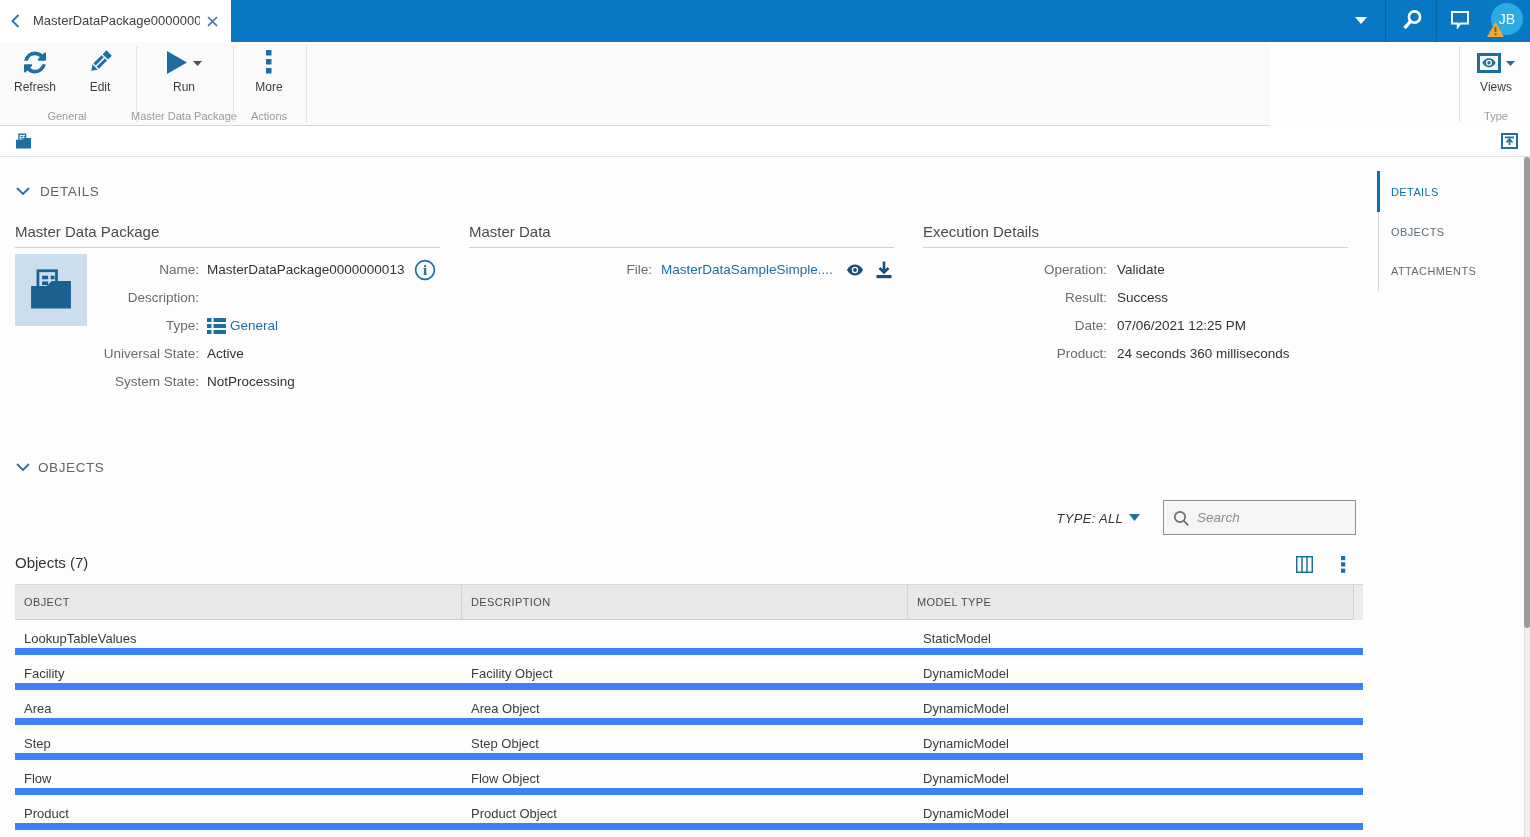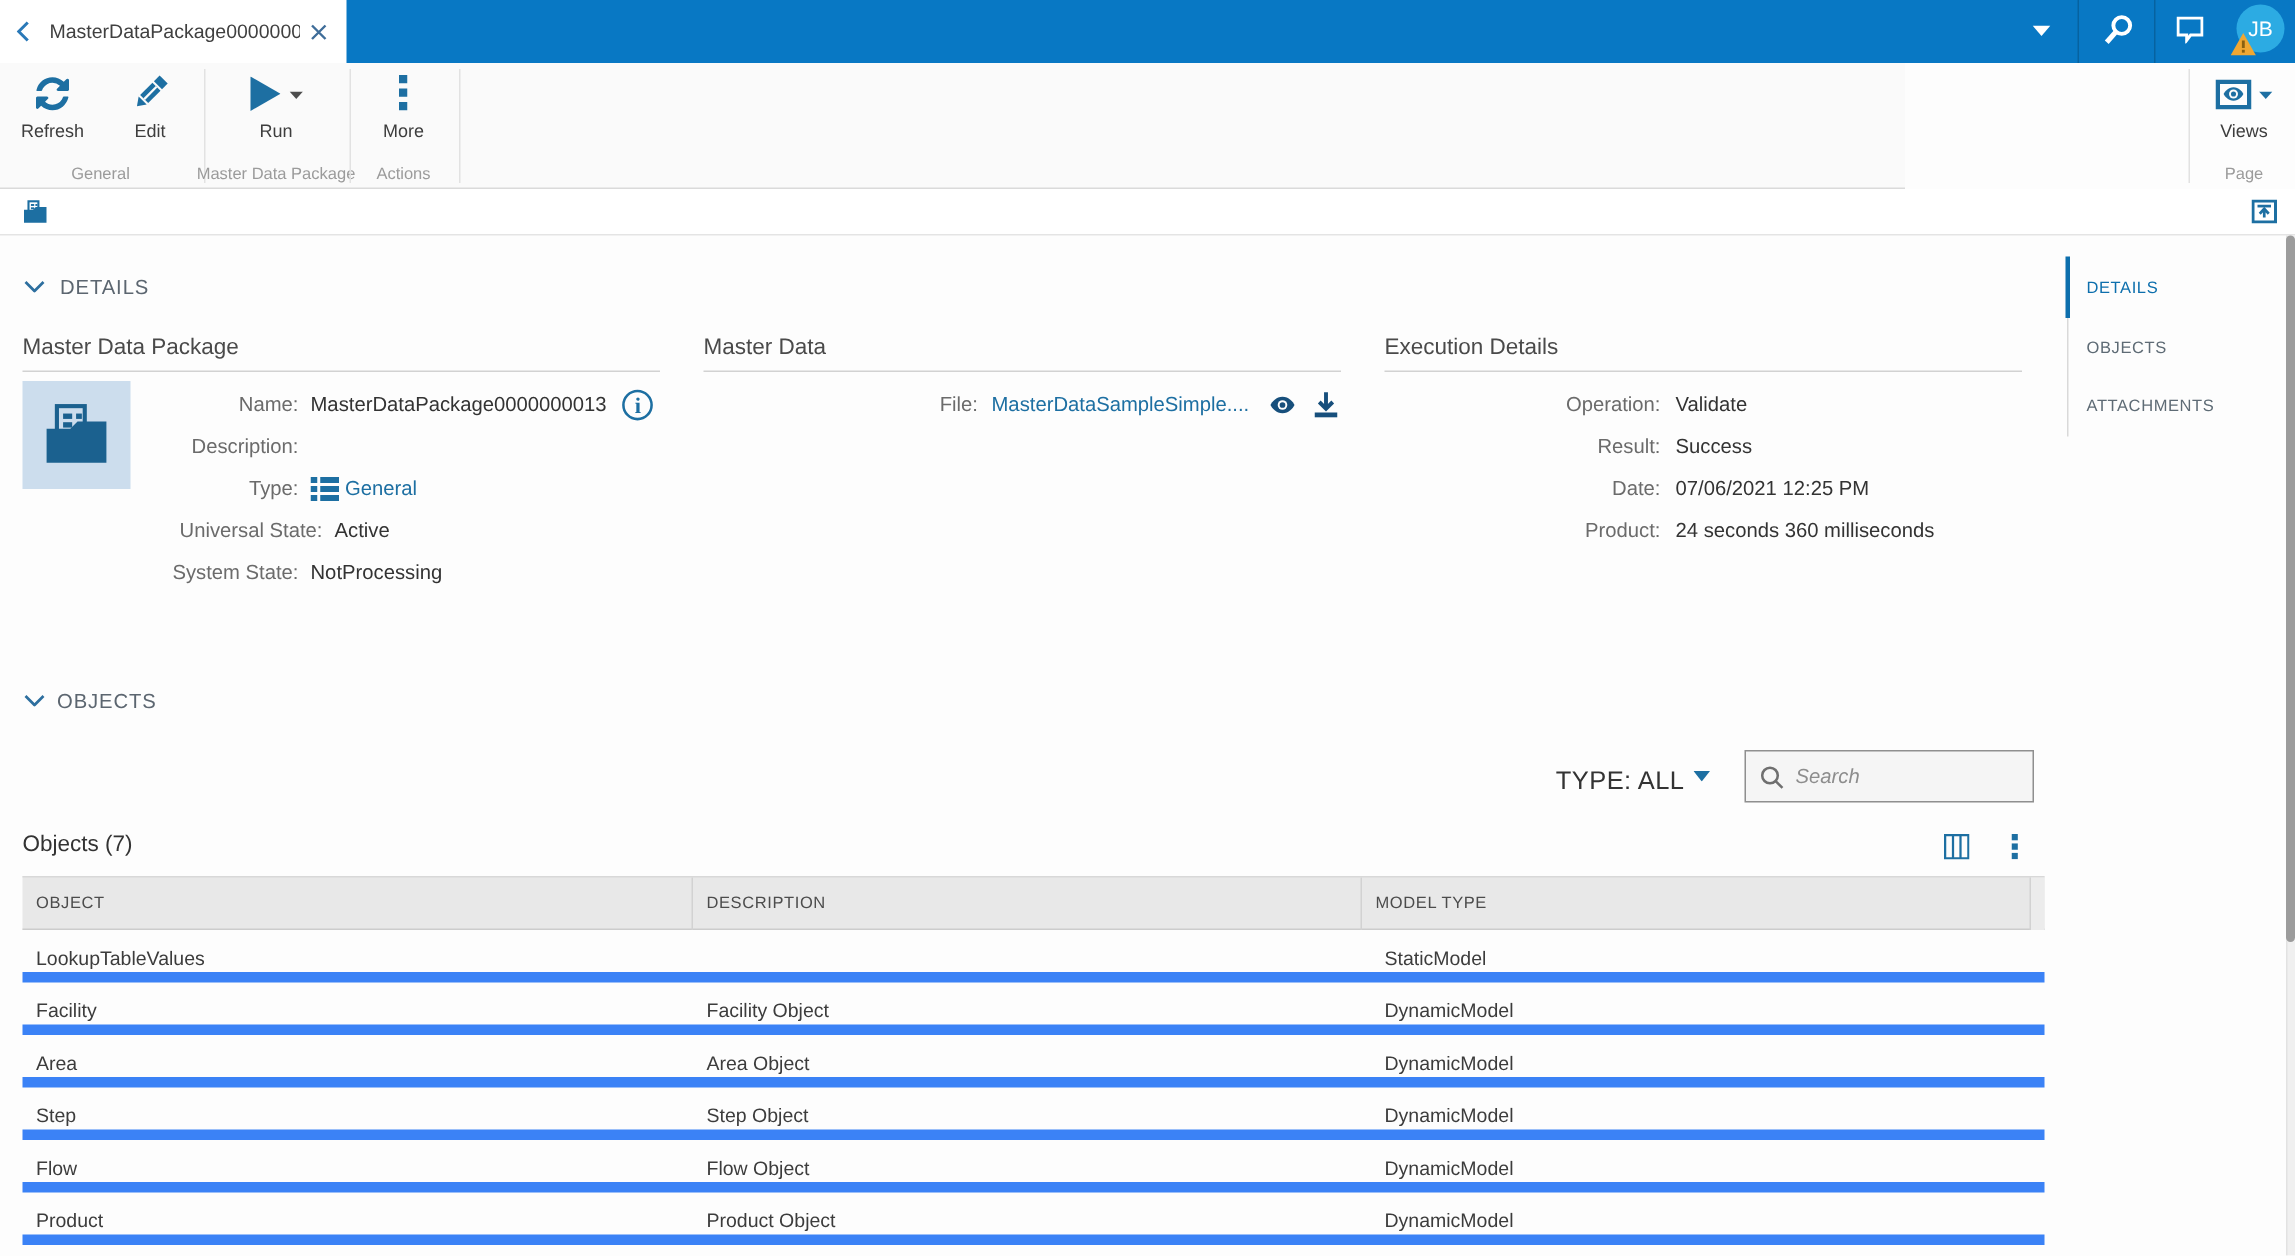--- a/index.html
+++ b/index.html
@@ -30,21 +30,21 @@
 .colline { position:absolute; height:1px; background:#d2d2d2; width:425px; }
 .frow { position:absolute; height:28px; line-height:28px; font-size:13.5px; white-space:nowrap; }
 .flabel { position:absolute; text-align:right; color:#6b6b6b; }
 .fvalue { position:absolute; color:#333; }
 a.link { color:#1d6fa2; text-decoration:none; }
 
 
 .rnav { position:absolute; font-size:11px; letter-spacing:0.4px; }
 
 
-#typeall { position:absolute; left:1070px; top:511px; font-size:17px; color:#333; letter-spacing:0.3px; }
+#typeall { position:absolute; left:1070px; top:511px; font-size:13px; color:#333; letter-spacing:0.3px;font-style:italic; }
 #searchbox { position:absolute; left:1163px; top:500px; width:193px; height:35px; background:#f5f5f5; border:1px solid #8f8f8f; }
 #searchbox .ph { position:absolute; left:33px; top:0; line-height:33px; font-style:italic; color:#8d8d8d; font-size:13.5px; }
 
 
 #thead { position:absolute; left:15px; top:584px; width:1348px; height:36px; background:#e8e8e8; border-top:1px solid #d8d8d8; border-bottom:1px solid #cccccc; }
 .th { position:absolute; top:0; height:35px; line-height:35px; font-size:11px; color:#4c4c4c; letter-spacing:0.4px; }
 .thdiv { position:absolute; top:0; width:1px; height:35px; background:#d2d2d2; }
 .trow { position:absolute; left:15px; width:1348px; height:35px; border-bottom:7px solid #3b82f6; }
 .td { position:absolute; top:0; height:35px; line-height:37px; font-size:13px; color:#3c3c3c; }
 
@@ -129,21 +129,21 @@
   <svg class="abs" style="left:1477px;top:11px" width="24" height="20" viewBox="0 0 24 20">
       <rect x="1.5" y="1.5" width="21" height="17" stroke="#1d6fa2" stroke-width="3" fill="none"></rect>
       <path d="M12 5.2 C8.5 5.2 6.3 8 5.4 9.7 6.3 11.4 8.5 14.2 12 14.2 15.5 14.2 17.7 11.4 18.6 9.7 17.7 8 15.5 5.2 12 5.2 Z" fill="#1d6fa2"></path>
       <circle cx="12" cy="9.7" r="3" fill="#fafafa"></circle>
       <circle cx="12" cy="9.7" r="1.7" fill="#1d6fa2"></circle>
     </svg>
   <svg class="abs" style="left:1506px;top:19px" width="9" height="5" viewBox="0 0 9 5">
       <path d="M0 0 H9 L4.5 5 Z" fill="#1d6fa2"></path>
     </svg>
   <div class="tool-label" style="left:1466px;width:60px;">Views</div>
-  <div class="group-label" style="left:1466px;width:60px;">Page</div>
+  <div class="group-label" style="left:1466px;width:60px;">Type</div>
 </div>
 
 <div id="titlerow">
   <svg class="abs" style="left:15px;top:7px" width="17" height="17" viewBox="0 0 17 17">
       <rect x="4" y="1.2" width="6.6" height="8" fill="none" stroke="#1d6fa2" stroke-width="1.4"></rect>
       <rect x="5.6" y="3" width="2.2" height="1.3" fill="#1d6fa2"></rect>
       <rect x="8.6" y="3" width="1.4" height="1.3" fill="#1d6fa2"></rect>
       <rect x="5.6" y="5.2" width="2.2" height="1.3" fill="#1d6fa2"></rect>
       <path d="M1 6.8 L7 6.8 L8.8 5 L16 5 L16 15.5 L1 15.5 Z" fill="#1d6fa2"></path>
     </svg>
@@ -194,21 +194,21 @@
     <rect x="0" y="0" width="4.5" height="4" fill="#1d6fa2"></rect>
     <rect x="6.5" y="0" width="12.5" height="4" fill="#1d6fa2"></rect>
     <rect x="0" y="6" width="4.5" height="4" fill="#1d6fa2"></rect>
     <rect x="6.5" y="6" width="12.5" height="4" fill="#1d6fa2"></rect>
     <rect x="0" y="12" width="4.5" height="4" fill="#1d6fa2"></rect>
     <rect x="6.5" y="12" width="12.5" height="4" fill="#1d6fa2"></rect>
   </svg>
 <div class="frow" style="left:0;top:312px;">
     <a class="link" style="position:absolute;left:230px;">General</a>
   </div>
-<div class="frow" style="left:0;top:340px;width:470px;margin-left:16px;">
+<div class="frow" style="left:0;top:340px;width:470px;">
     <span class="flabel" style="left:99px;width:100px;">Universal State:</span>
     <span class="fvalue" style="left:207px;">Active</span>
   </div>
 <div class="frow" style="left:0;top:368px;width:470px;">
     <span class="flabel" style="left:99px;width:100px;">System State:</span>
     <span class="fvalue" style="left:207px;">NotProcessing</span>
   </div>
 
 <div class="frow" style="left:0;top:256px;">
     <span class="flabel" style="left:552px;width:100px;">File:</span>

